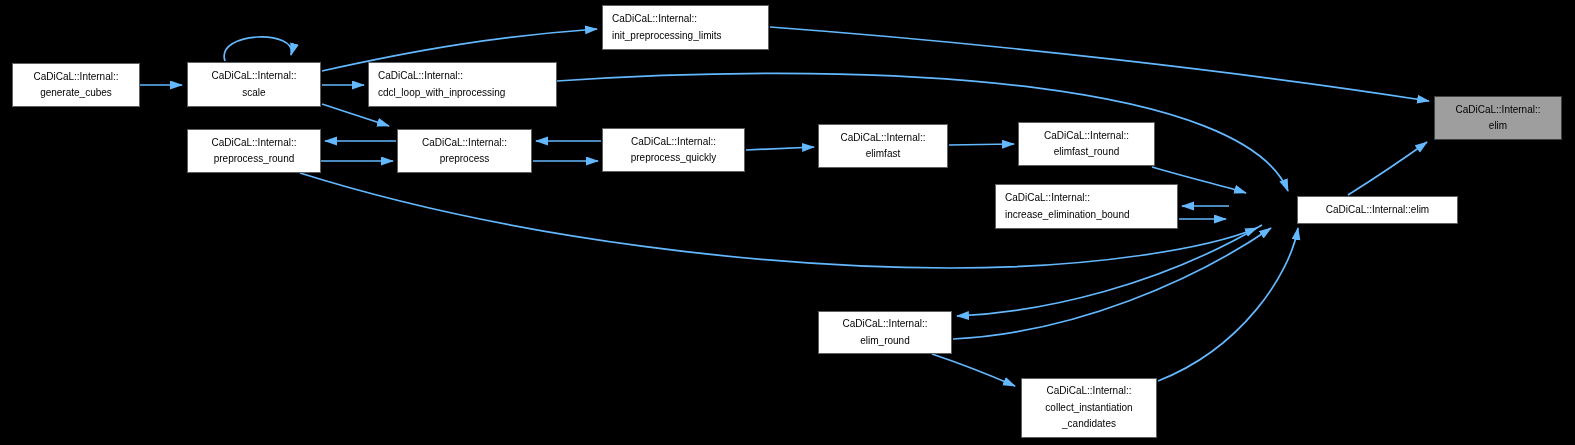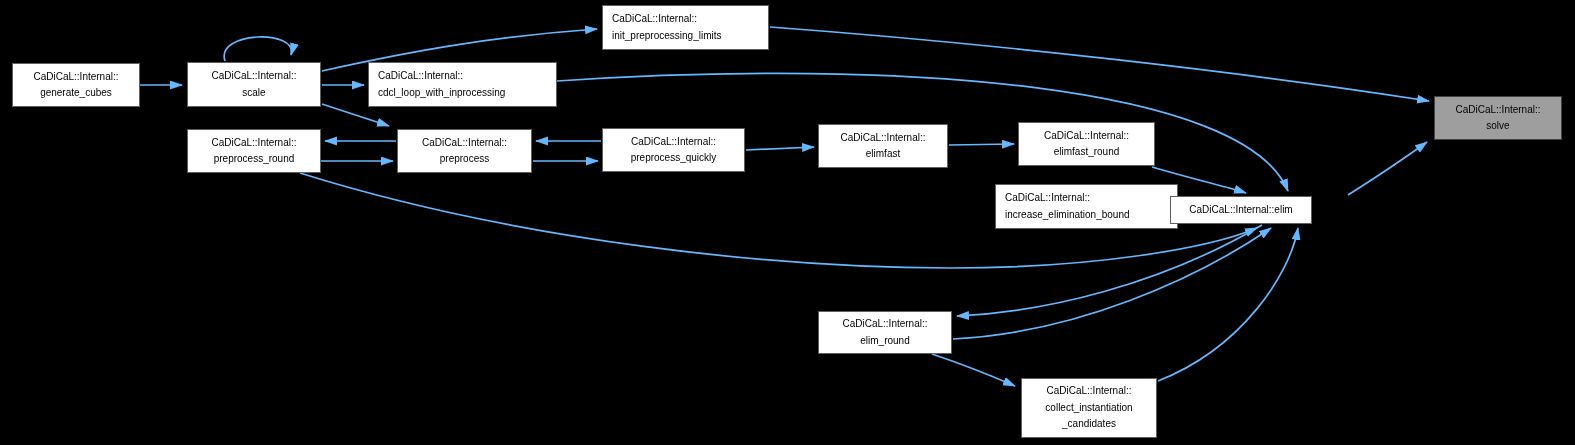--- a/index.html
+++ b/index.html
@@ -126,27 +126,27 @@
   <div class="node" style="left:1018px; top:122px; width:137px; height:44px">
     <span>CaDiCaL::Internal::</span>
     <span>elimfast_round</span>
   </div>
 
   <div class="node align-left" style="left:995px; top:184px; width:183px; height:45px">
     <span>CaDiCaL::Internal::</span>
     <span>increase_elimination_bound</span>
   </div>
 
-  <div class="node" style="left:1170px; top:196px; width:142px; height:28px">
+  <div class="node" style="left:1297px; top:196px; width:161px; height:28px">
     <span>CaDiCaL::Internal::elim</span>
   </div>
 
   <div class="node hl" style="left:1434px; top:96px; width:128px; height:44px">
     <span>CaDiCaL::Internal::</span>
-    <span>solve</span>
+    <span>elim</span>
   </div>
 
   <div class="node" style="left:818px; top:311px; width:134px; height:43px">
     <span>CaDiCaL::Internal::</span>
     <span>elim_round</span>
   </div>
 
   <div class="node" style="left:1021px; top:378px; width:136px; height:60px">
     <span>CaDiCaL::Internal::</span>
     <span>collect_instantiation</span>

